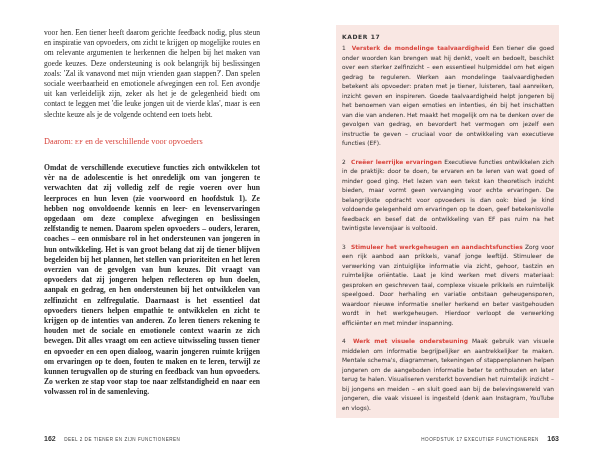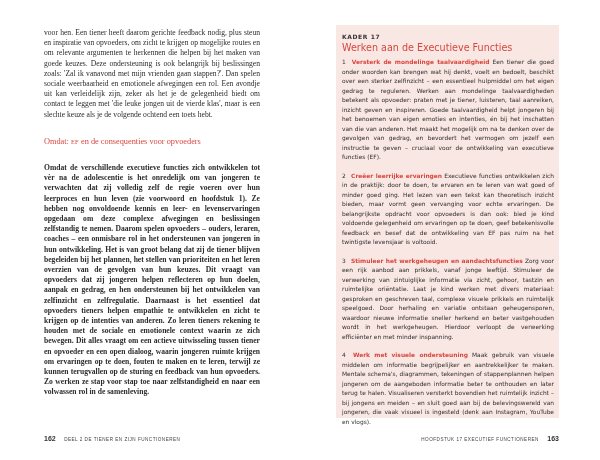--- a/index.html
+++ b/index.html
@@ -44,36 +44,35 @@
   .item + .item { margin-top:9px; }
   .item .n { color:#333; margin-right:3px; }
   .item .hl { color:#d8463e; font-weight:bold; }
 </style>
 </head>
 <body>
 
 <div class="page left">
   <div class="body-text p1">voor hen. Een tiener heeft daarom gerichte feedback nodig, plus steun en inspiratie van opvoeders, om zicht te krijgen op mogelijke routes en om relevante argumenten te herkennen die helpen bij het maken van goede keuzes. Deze ondersteuning is ook belangrijk bij beslissingen zoals: 'Zal ik vanavond met mijn vrienden gaan stappen?'. Dan spelen sociale weerbaarheid en emotionele afwegingen een rol. Een avondje uit kan verleidelijk zijn, zeker als het je de gelegenheid biedt om contact te leggen met 'die leuke jongen uit de vierde klas', maar is een slechte keuze als je de volgende ochtend een toets hebt.</div>
   <div class="heading">
-    <span>Omdat:</span>
+    <span>Daarom:</span>
     <span class="sc">EF</span>
-    <span>en de consequenties voor opvoeders</span>
+    <span>en de verschillende voor opvoeders</span>
   </div>
   <div class="body-text p2">Omdat de verschillende executieve functies zich ontwikkelen tot vèr na de adolescentie is het onredelijk om van jongeren te verwachten dat zij volledig zelf de regie voeren over hun leerproces en hun leven (zie voorwoord en hoofdstuk 1). Ze hebben nog onvoldoende kennis en leer- en levenservaringen opgedaan om deze complexe afwegingen en beslissingen zelfstandig te nemen. Daarom spelen opvoeders – ouders, leraren, coaches – een onmisbare rol in het ondersteunen van jongeren in hun ontwikkeling. Het is van groot belang dat zij de tiener blijven begeleiden bij het plannen, het stellen van prioriteiten en het leren overzien van de gevolgen van hun keuzes. Dit vraagt van opvoeders dat zij jongeren helpen reflecteren op hun doelen, aanpak en gedrag, en hen ondersteunen bij het ontwikkelen van zelfinzicht en zelfregulatie. Daarnaast is het essentieel dat opvoeders tieners helpen empathie te ontwikkelen en zicht te krijgen op de intenties van anderen. Zo leren tieners rekening te houden met de sociale en emotionele context waarin ze zich bewegen. Dit alles vraagt om een actieve uitwisseling tussen tiener en opvoeder en een open dialoog, waarin jongeren ruimte krijgen om ervaringen op te doen, fouten te maken en te leren, terwijl ze kunnen terugvallen op de sturing en feedback van hun opvoeders. Zo werken ze stap voor stap toe naar zelfstandigheid en naar een volwassen rol in de samenleving.</div>
   <div class="footer footer-left">
     <span class="num">162</span>
     <span class="lbl">DEEL 2  DE TIENER EN ZIJN FUNCTIONEREN</span>
   </div>
 </div>
 
 <div class="page right">
   <div class="kader">
     <div class="kader-inner">
       <div class="kader-label">KADER 17</div>
-      <div class="kader-title">Werken aan de Executieve Functies</div>
 
       <div class="item">
         <span class="n">1</span>
         <span class="hl">Versterk de mondelinge taalvaardigheid</span>
         <span>Een tiener die goed onder woorden kan brengen wat hij denkt, voelt en bedoelt, beschikt over een sterker zelfinzicht – een essentieel hulpmiddel om het eigen gedrag te reguleren. Werken aan mondelinge taalvaardigheden betekent als opvoeder: praten met je tiener, luisteren, taal aanreiken, inzicht geven en inspireren. Goede taalvaardigheid helpt jongeren bij het benoemen van eigen emoties en intenties, én bij het inschatten van die van anderen. Het maakt het mogelijk om na te denken over de gevolgen van gedrag, en bevordert het vermogen om jezelf een instructie te geven – cruciaal voor de ontwikkeling van executieve functies (EF).</span>
       </div>
       <div class="item">
         <span class="n">2</span>
         <span class="hl">Creëer leerrijke ervaringen</span>
         <span>Executieve functies ontwikkelen zich in de praktijk: door te doen, te ervaren en te leren van wat goed of minder goed ging. Het lezen van een tekst kan theoretisch inzicht bieden, maar vormt geen vervanging voor echte ervaringen. De belangrijkste opdracht voor opvoeders is dan ook: bied je kind voldoende gelegenheid om ervaringen op te doen, geef betekenisvolle feedback en besef dat de ontwikkeling van EF pas ruim na het twintigste levensjaar is voltooid.</span>

